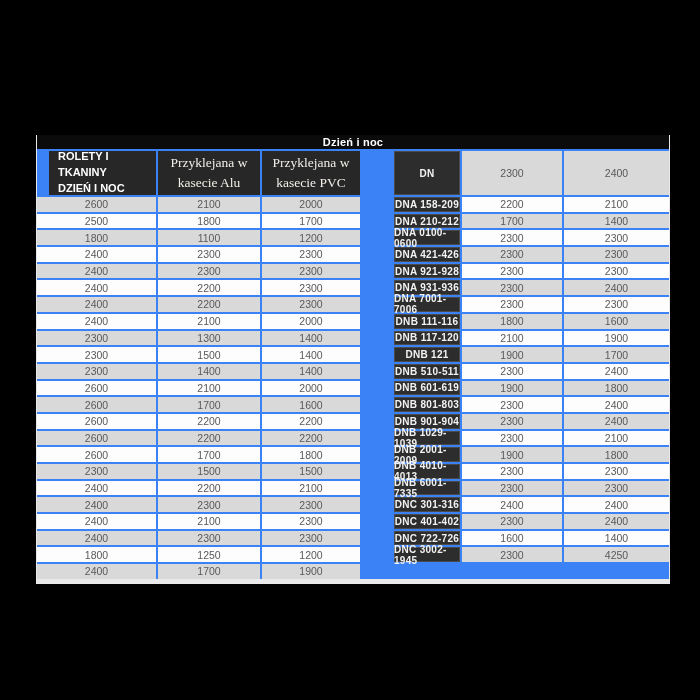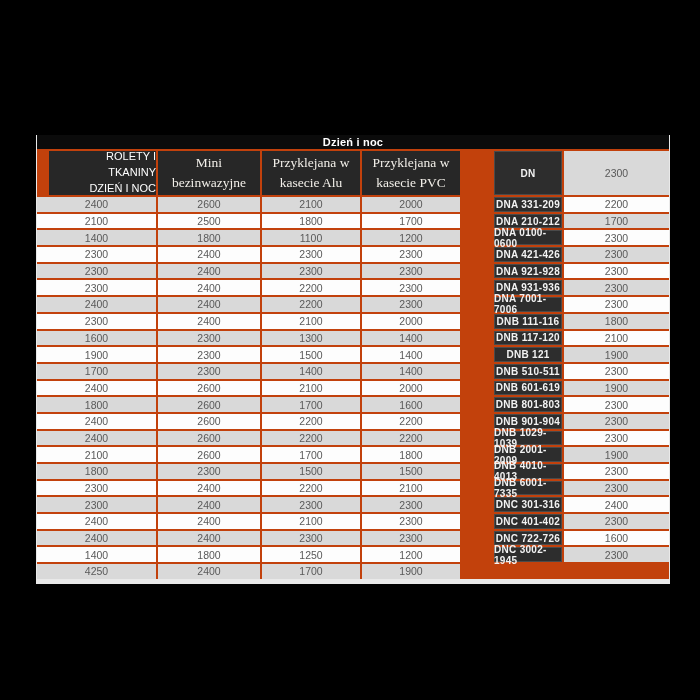--- a/index.html
+++ b/index.html
@@ -21,21 +21,21 @@
     box-sizing: border-box;
     background: #e9e9e9;
     padding: 0 1px 5px 1px;
   }
   .grid {
     display: grid;
     grid-template-columns: 119px 102px 98px 98px 100px 105px;
     grid-template-rows: 14px 44px;
     grid-auto-rows: 14.7px;
     gap: 2px;
-    background: #c2410c;
+    background: #3b82f6;
   }
   .bar {
     grid-column: 1 / -1;
     background: #0b0b0b;
     color: #ffffff;
     font-size: 11px;
     font-weight: bold;
     display: flex; align-items: center; justify-content: center;
     letter-spacing: 0.2px;
   }
@@ -44,26 +44,26 @@
     color: #f2efe9;
     font-family: "Liberation Serif", serif;
     font-size: 13.5px;
     line-height: 1.5;
     display: flex; align-items: center; justify-content: center;
     text-align: center;
     white-space: pre-line;
   }
   .hcell.first {
     font-family: "Liberation Sans", sans-serif;
-    font-weight: normal;
+    font-weight: bold;
     font-size: 11px;
     line-height: 1.45;
     color: #ffffff;
     justify-content: flex-start;
-    text-align: right;
+    text-align: left;
     padding-left: 9px;
     margin-left: 12px;
   }
   .label {
     background: #2d2d2d;
     color: #f2f2f2;
     font-size: 10px;
     font-weight: bold;
     letter-spacing: 0.3px;
     display: flex; align-items: center; justify-content: center;
@@ -81,33 +81,31 @@
 </head>
 <body>
 
 <div id="stage">
   <div id="price-table">
     <div class="grid">
       <div class="bar">Dzień i noc</div>
       <div class="hcell first">ROLETY I TKANINY
 DZIEŃ I NOC</div>
 
-    <div class="hcell">Mini
-bezinwazyjne</div>
         <div class="hcell">Przyklejana w
 kasecie Alu</div>
         <div class="hcell">Przyklejana w
 kasecie PVC</div>
         <div class="label">DN</div>
         <div class="val g">2300</div>
         <div class="val g">2400</div>
         <div class="val g">2600</div>
         <div class="val g">2100</div>
         <div class="val g">2000</div>
-        <div class="label">DNA 331-209</div>
+        <div class="label">DNA 158-209</div>
         <div class="val w">2200</div>
         <div class="val w">2100</div>
         <div class="val w">2500</div>
         <div class="val w">1800</div>
         <div class="val w">1700</div>
         <div class="label">DNA 210-212</div>
         <div class="val g">1700</div>
         <div class="val g">1400</div>
         <div class="val g">1800</div>
         <div class="val g">1100</div>

